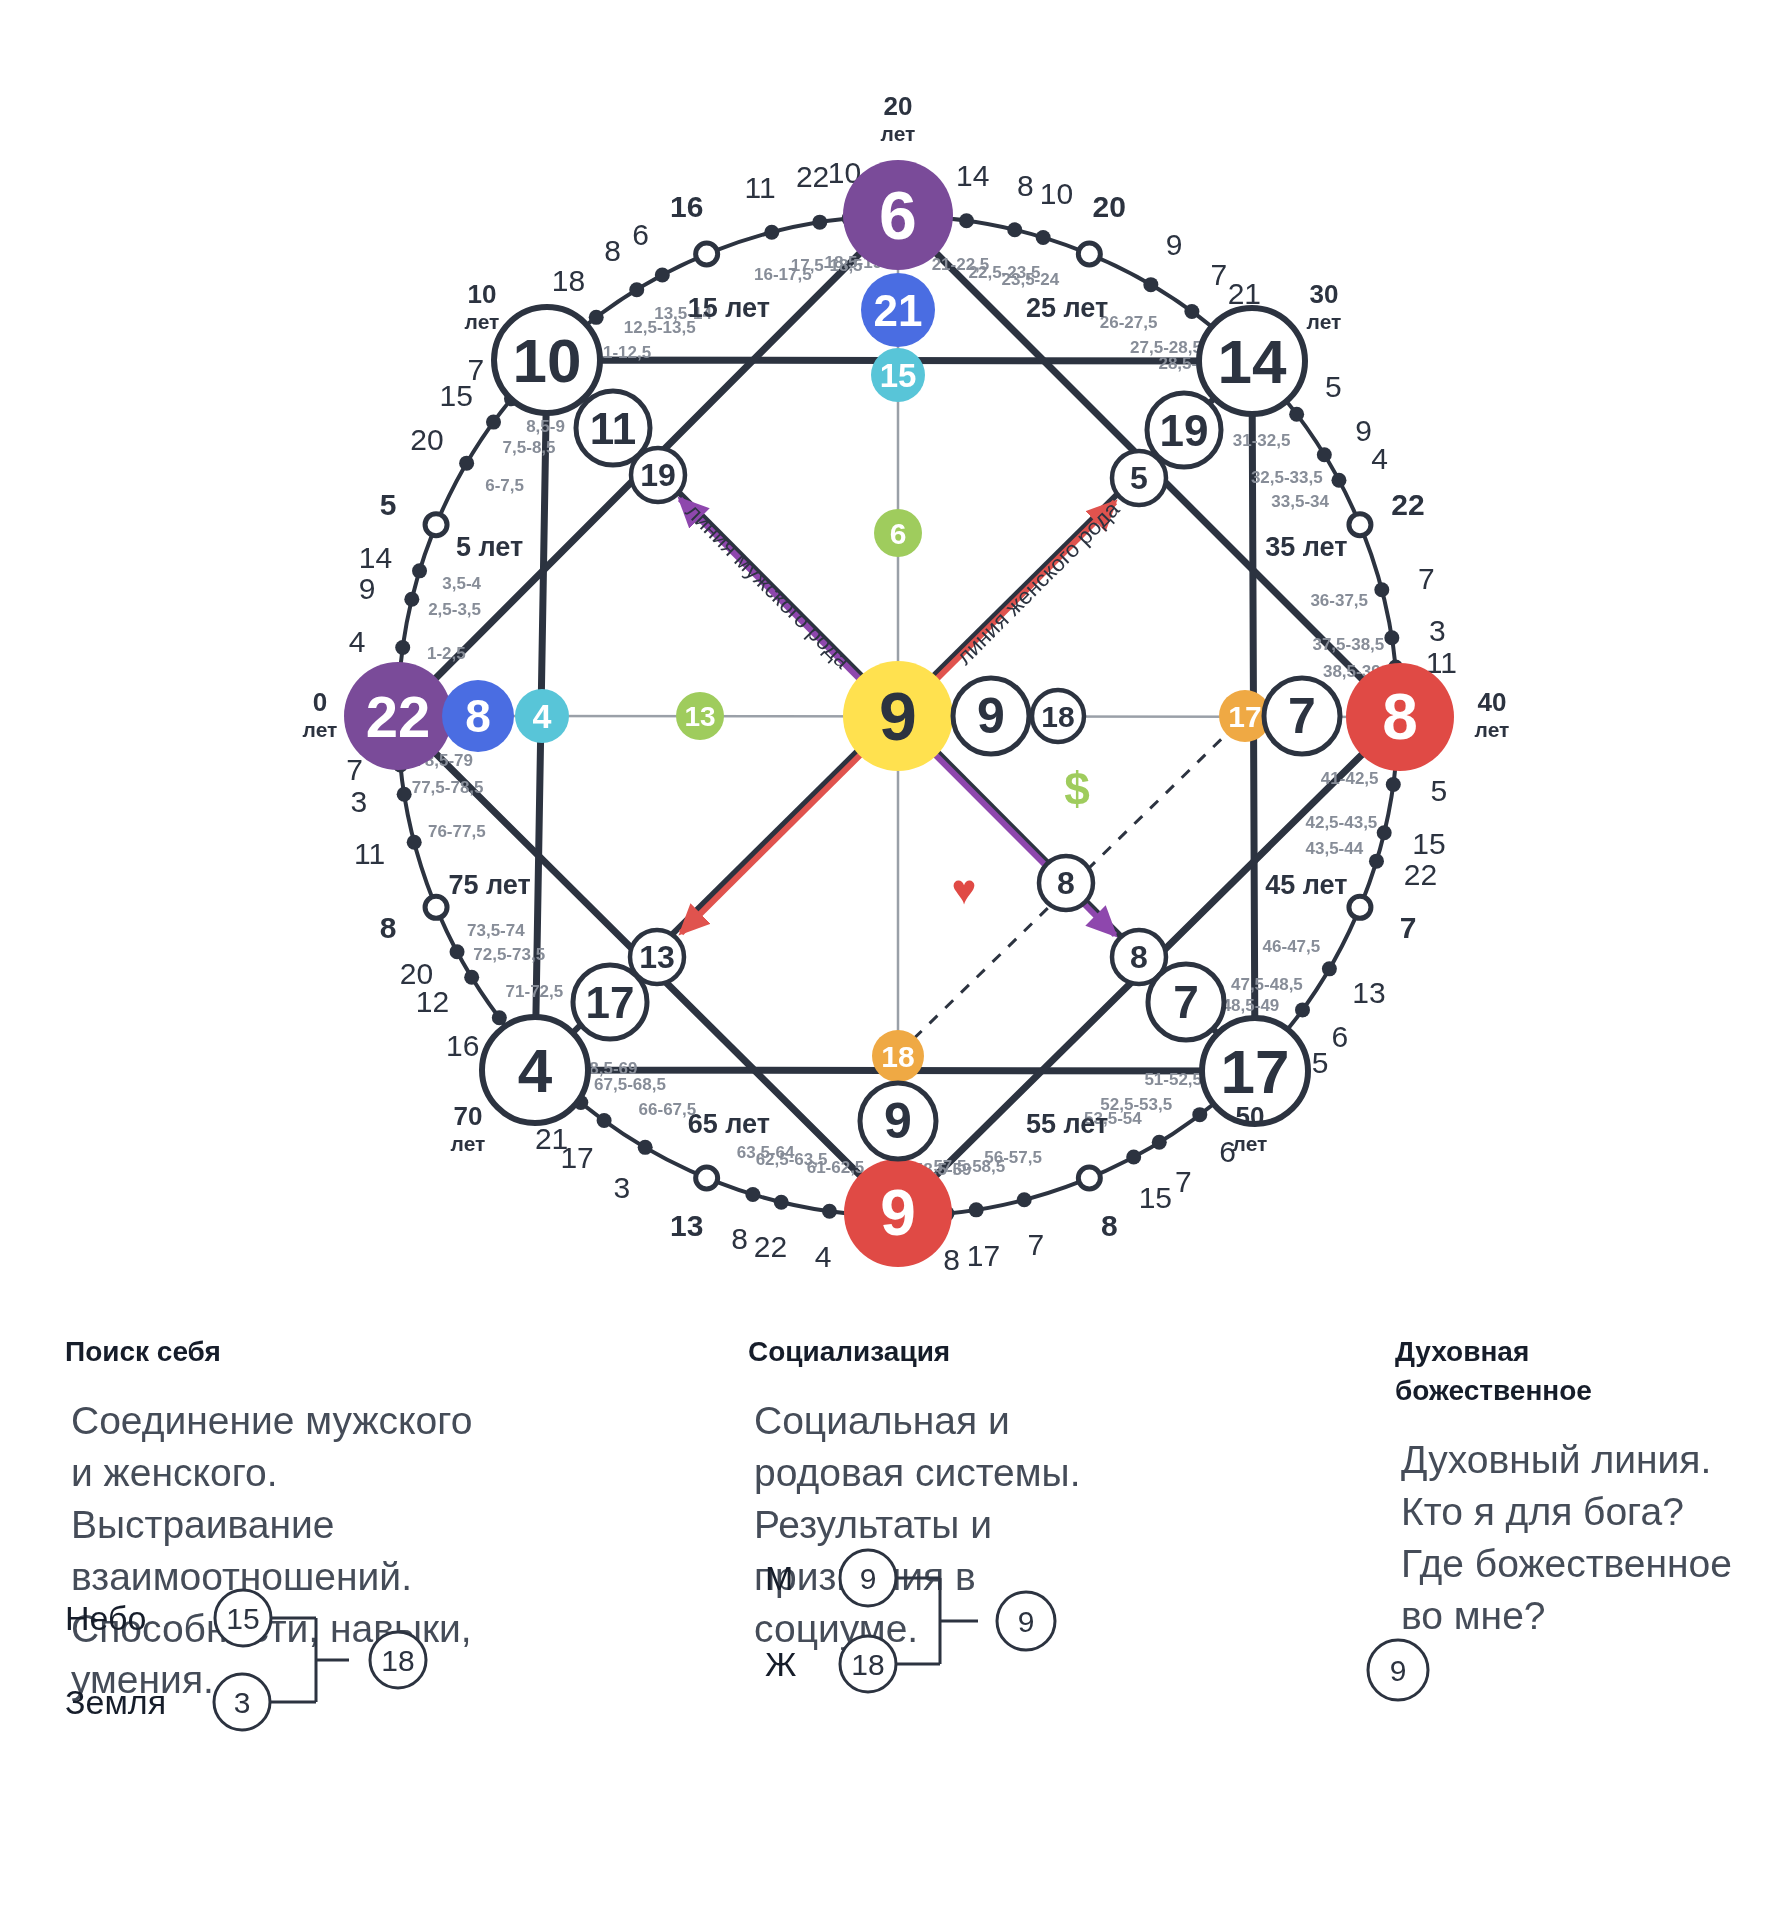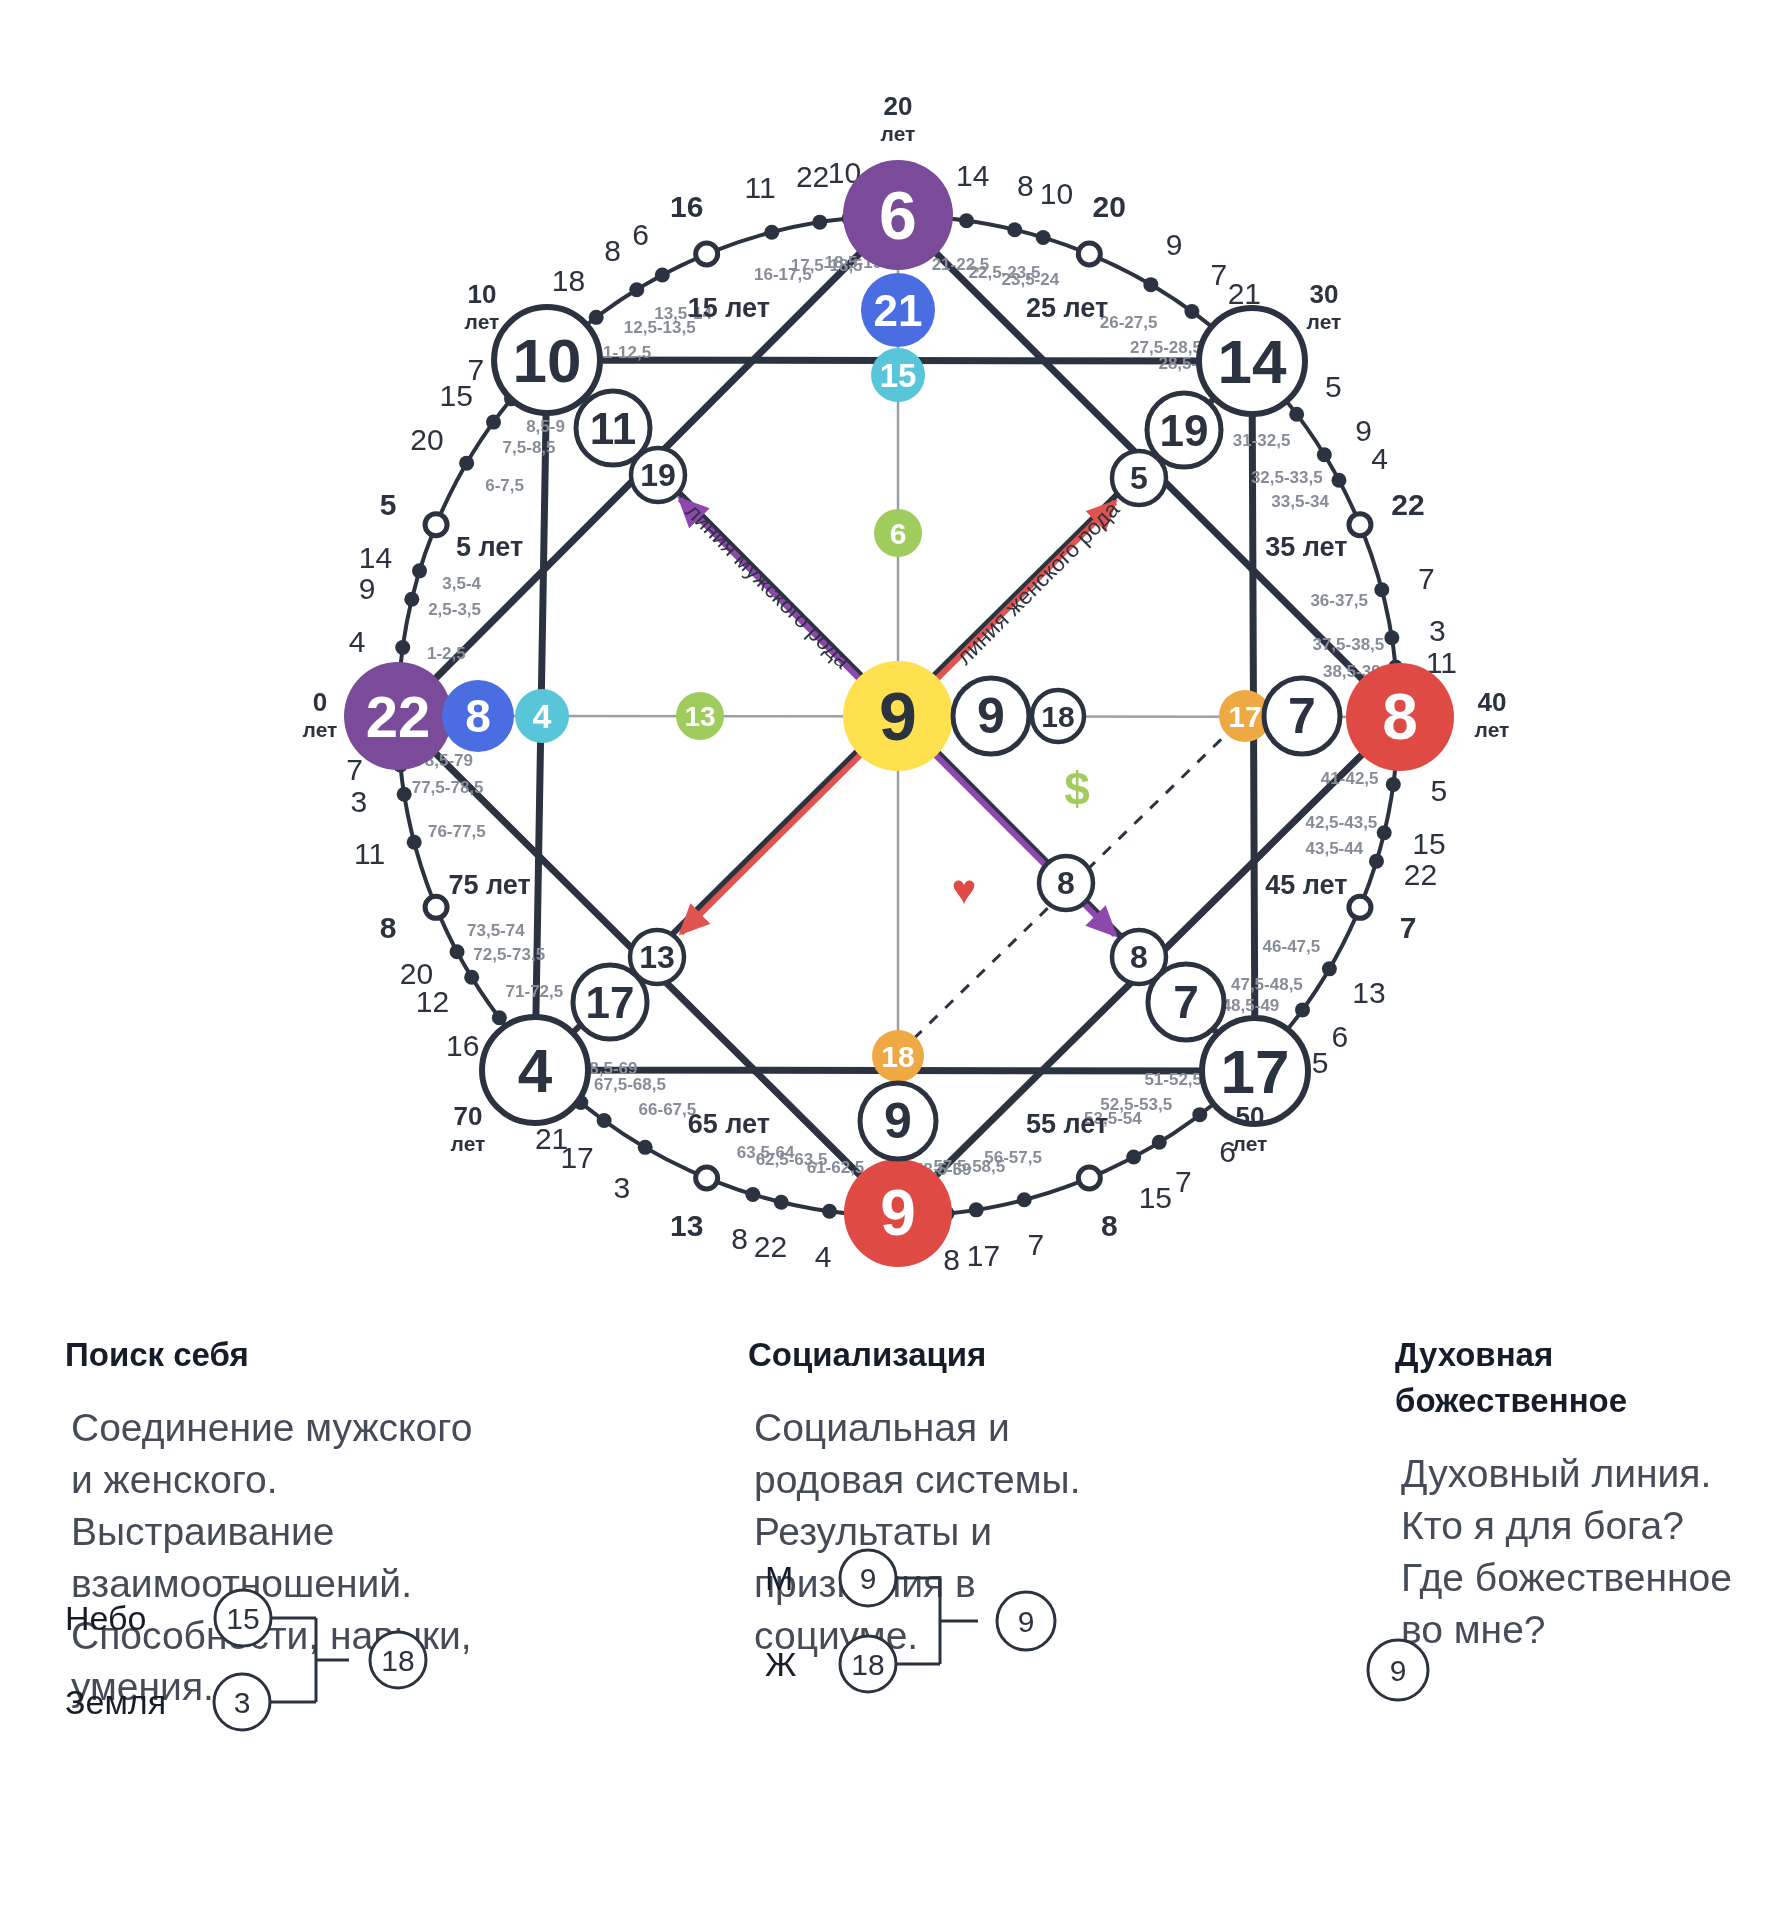--- a/index.html
+++ b/index.html
@@ -9,21 +9,21 @@
   .num{font-size:30px;font-weight:500;fill:#2c3340;}
   .numb{font-size:30px;font-weight:700;fill:#2c3340;}
   .range{font-size:17px;font-weight:700;fill:#878d98;}
   .aget{font-size:27px;font-weight:700;fill:#2c3340;}
   .vl1{font-size:26px;font-weight:700;fill:#2c3340;}
   .vl2{font-size:21px;font-weight:700;fill:#2c3340;}
   .arrlab{font-size:22.5px;font-weight:500;fill:#2c3340;}
   .dollar{font-size:46px;font-weight:700;fill:#9fcc5d;}
   .heart{font-size:42px;fill:#e04a45;}
   .legend-col{position:absolute;top:1332px;color:#161d2a;}
-  .legend-col h3{margin:0;font-size:33px;font-weight:700;color:#161d2a;line-height:1.4;}
+  .legend-col h3{margin:0;font-size:28px;font-weight:700;color:#161d2a;line-height:1.4;}
   .legend-col p{margin:24px 0 0 6px;font-size:39px;font-weight:400;color:#454c58;line-height:1.33;}
   .mini{position:absolute;}
   .mini text{font-size:30px;font-weight:500;fill:#2c3340;}
   .mini .lbl{font-size:34px;font-weight:500;fill:#161d2a;text-anchor:start;}
   .mini circle{fill:#fff;stroke:#2c3340;stroke-width:3;}
   .mini path{stroke:#2c3340;stroke-width:3;fill:none;}
 </style>
 </head>
 <body>
 

